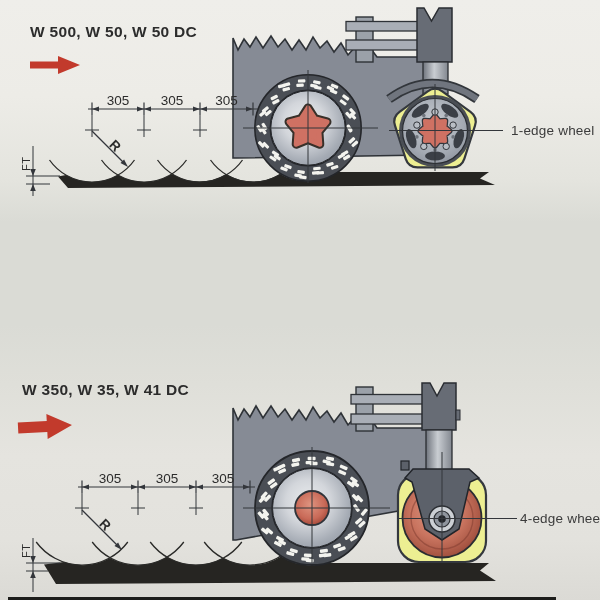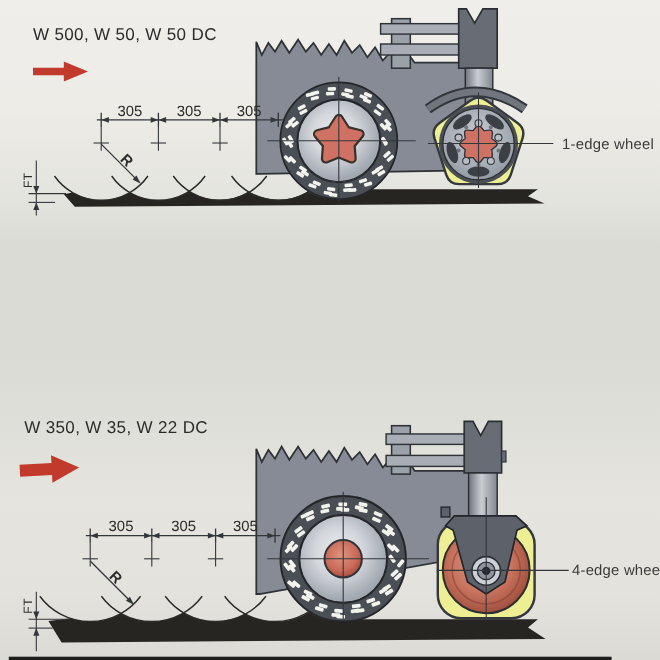--- a/index.html
+++ b/index.html
@@ -8,21 +8,21 @@
     position:relative; width:600px; height:600px; overflow:hidden;
     background:linear-gradient(180deg,
       #efeeea 0%, #edece7 16%, #e4e4de 30%, #dadbd5 37%,
       #dadbd5 54%, #dfdfd9 64%, #e5e4df 76%, #e3e2dd 90%, #dbdad5 100%);
   }
   .photo-edge{
     position:absolute; left:8px; top:597px; width:548px; height:3px;
     background:#1d1d1b;
   }
   .title{
-    position:absolute; color:#2c2c2c; font-weight:normal; font-size:15.5px;
+    position:absolute; color:#2c2c2c; font-weight:bold; font-size:15.5px;
     letter-spacing:.3px; white-space:nowrap;
   }
   .wlabel{
     position:absolute; color:#3b3b3b; font-size:13.5px; letter-spacing:.2px;
     white-space:nowrap;
   }
   svg{position:absolute; left:0; top:0;}
   svg text{font-family:"Liberation Sans", sans-serif; fill:#2c2c2c;}
   .dimtext{font-size:13.5px;}
   .rtext{font-size:13.5px; font-weight:600;}
@@ -358,17 +358,17 @@
           <polygon points="33,563 30.2,556 35.8,556"></polygon>
           <polygon points="33,571 30.2,578 35.8,578"></polygon>
         </g>
       </g>
       <text class="fttext" transform="translate(29.5,558) rotate(-90)">FT</text>
     </g>
   </svg>
 
   <div class="title" style="left:30px; top:23px">W 500, W 50, W 50 DC</div>
   <div class="wlabel" style="left:511px; top:123px">1-edge wheel</div>
-  <div class="title" style="left:22px; top:381px">W 350, W 35, W 22 DC</div>
+  <div class="title" style="left:22px; top:381px">W 350, W 35, W 41 DC</div>
   <div class="wlabel" style="left:520px; top:511px">4-edge wheel</div>
 
   <div class="photo-edge"></div>
 </div>
 
 </body></html>

